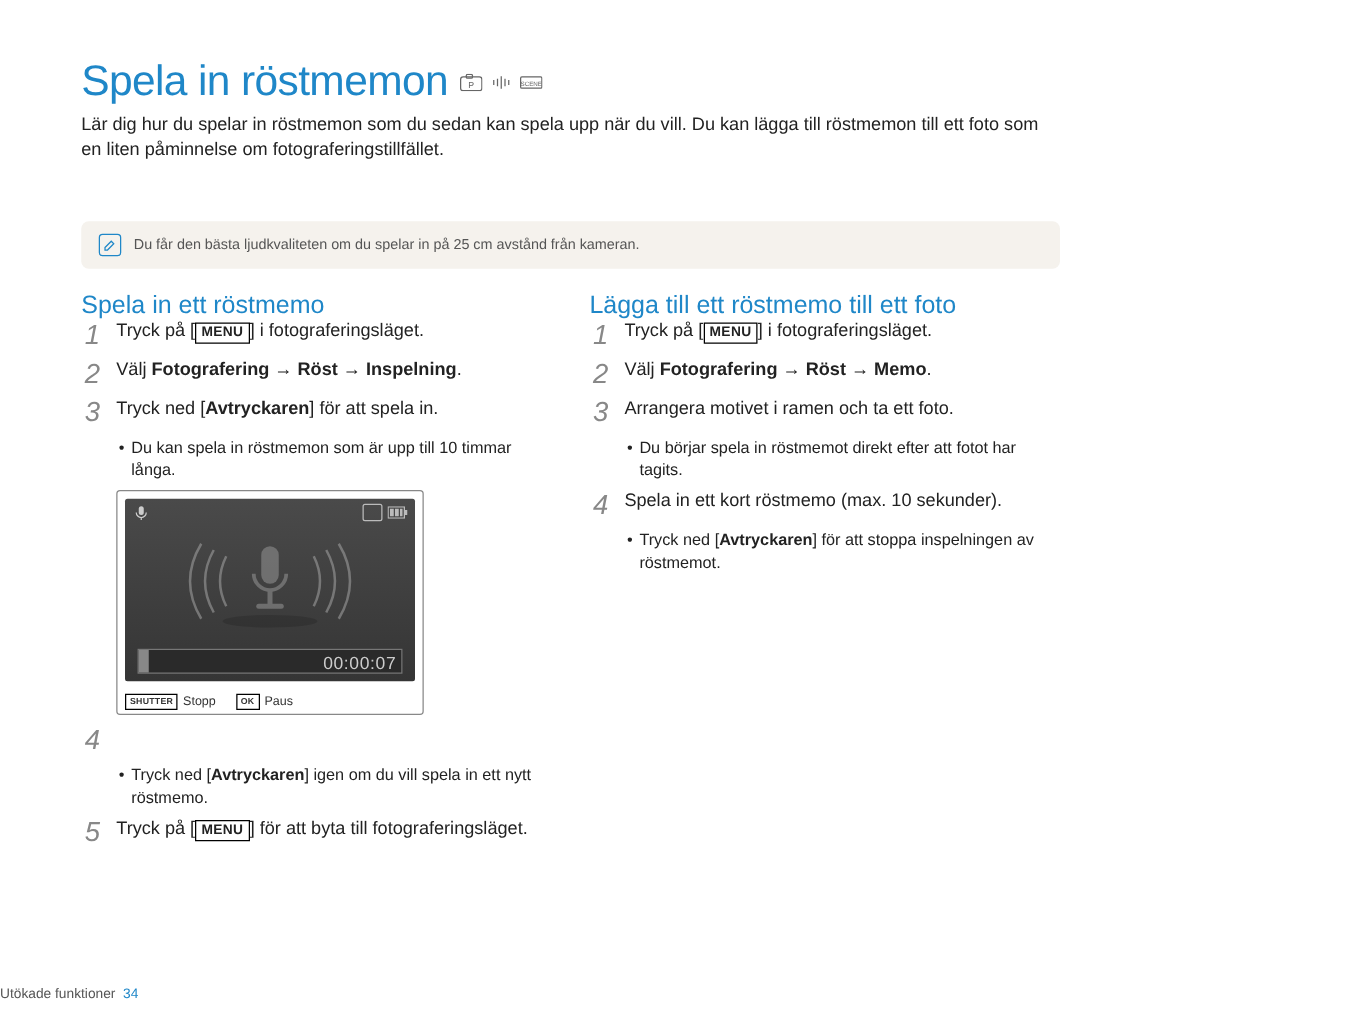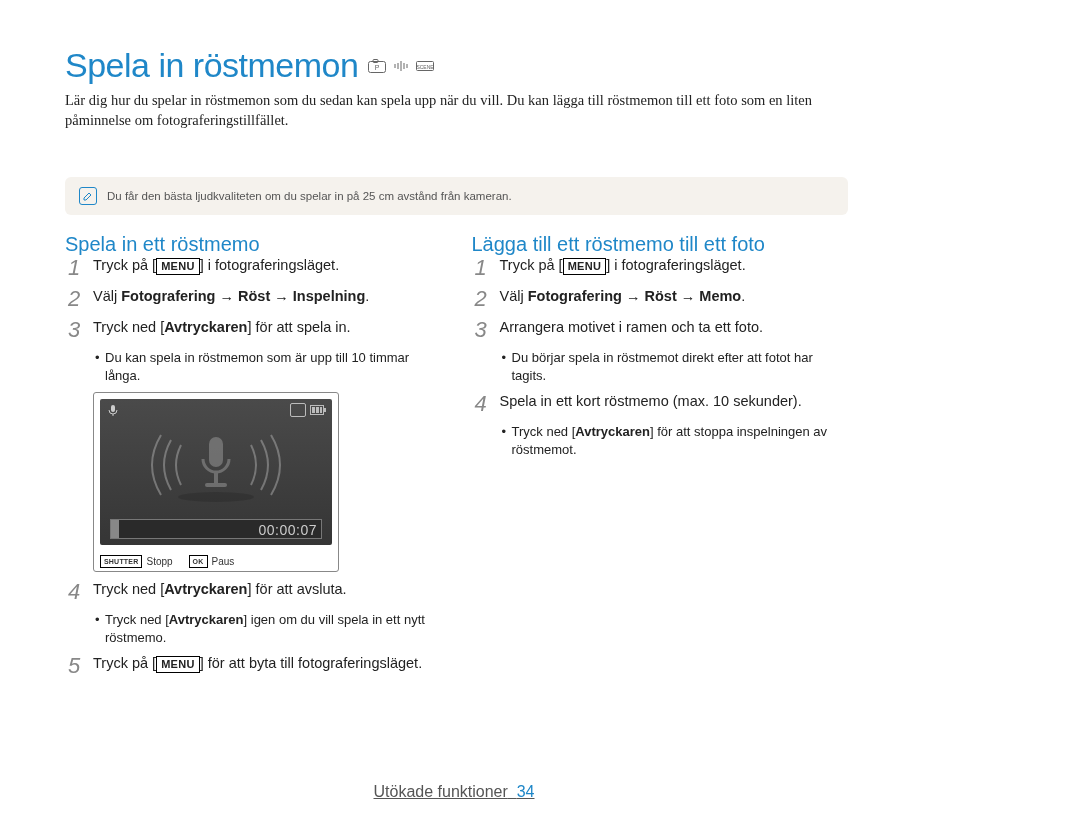--- a/index.html
+++ b/index.html
@@ -31,21 +31,20 @@
   .mode-icons {
     display: flex;
     gap: 6px;
     align-items: center;
   }
   .mode-icon-svg { width: 18px; height: 14px; }
   .intro {
     font-size: 14.5px;
     line-height: 1.35;
     margin-bottom: 14px;
-    font-family: Liberation Serif, serif;
   }
   .note-box {
     background: #f5f2ed;
     border-radius: 6px;
     padding: 10px 14px;
     display: flex;
     align-items: center;
     gap: 10px;
     margin-bottom: 18px;
     margin-top: 47px;
@@ -215,24 +214,22 @@
     font-weight: bold;
     line-height: 11px;
     background: #fff;
     letter-spacing: 0.2px;
   }
   .footer {
     position: absolute;
     bottom: 14px;
     left: 0;
     width: 100%;
-    text-align: center;
-    font-size: 16px;
+    font-size: 11px;
     color: #555;
-    text-decoration: underline;
   }
   .footer .pg { color: #1f87c8; }
   .bold { font-weight: bold; }
 </style>
 </head>
 <body>
 
 <div class="page">
 
   <div class="title-row">
@@ -344,23 +341,20 @@
           </div>
           <div class="bb-item">
             <span class="bb-key">OK</span>
             <span>Paus</span>
           </div>
         </div>
       </div>
 
       <div class="step">
         <div class="step-num">4</div>
-        <div class="step-body">
-          <span>Tryck ned [</span><span class="bold">Avtryckaren</span><span>] för att avsluta.</span>
-        </div>
       </div>
       <ul class="bullets">
         <li>
           <span>Tryck ned [</span><span class="bold">Avtryckaren</span><span>] igen om du vill spela in ett nytt röstmemo.</span>
         </li>
       </ul>
 
       <div class="step">
         <div class="step-num">5</div>
         <div class="step-body">

